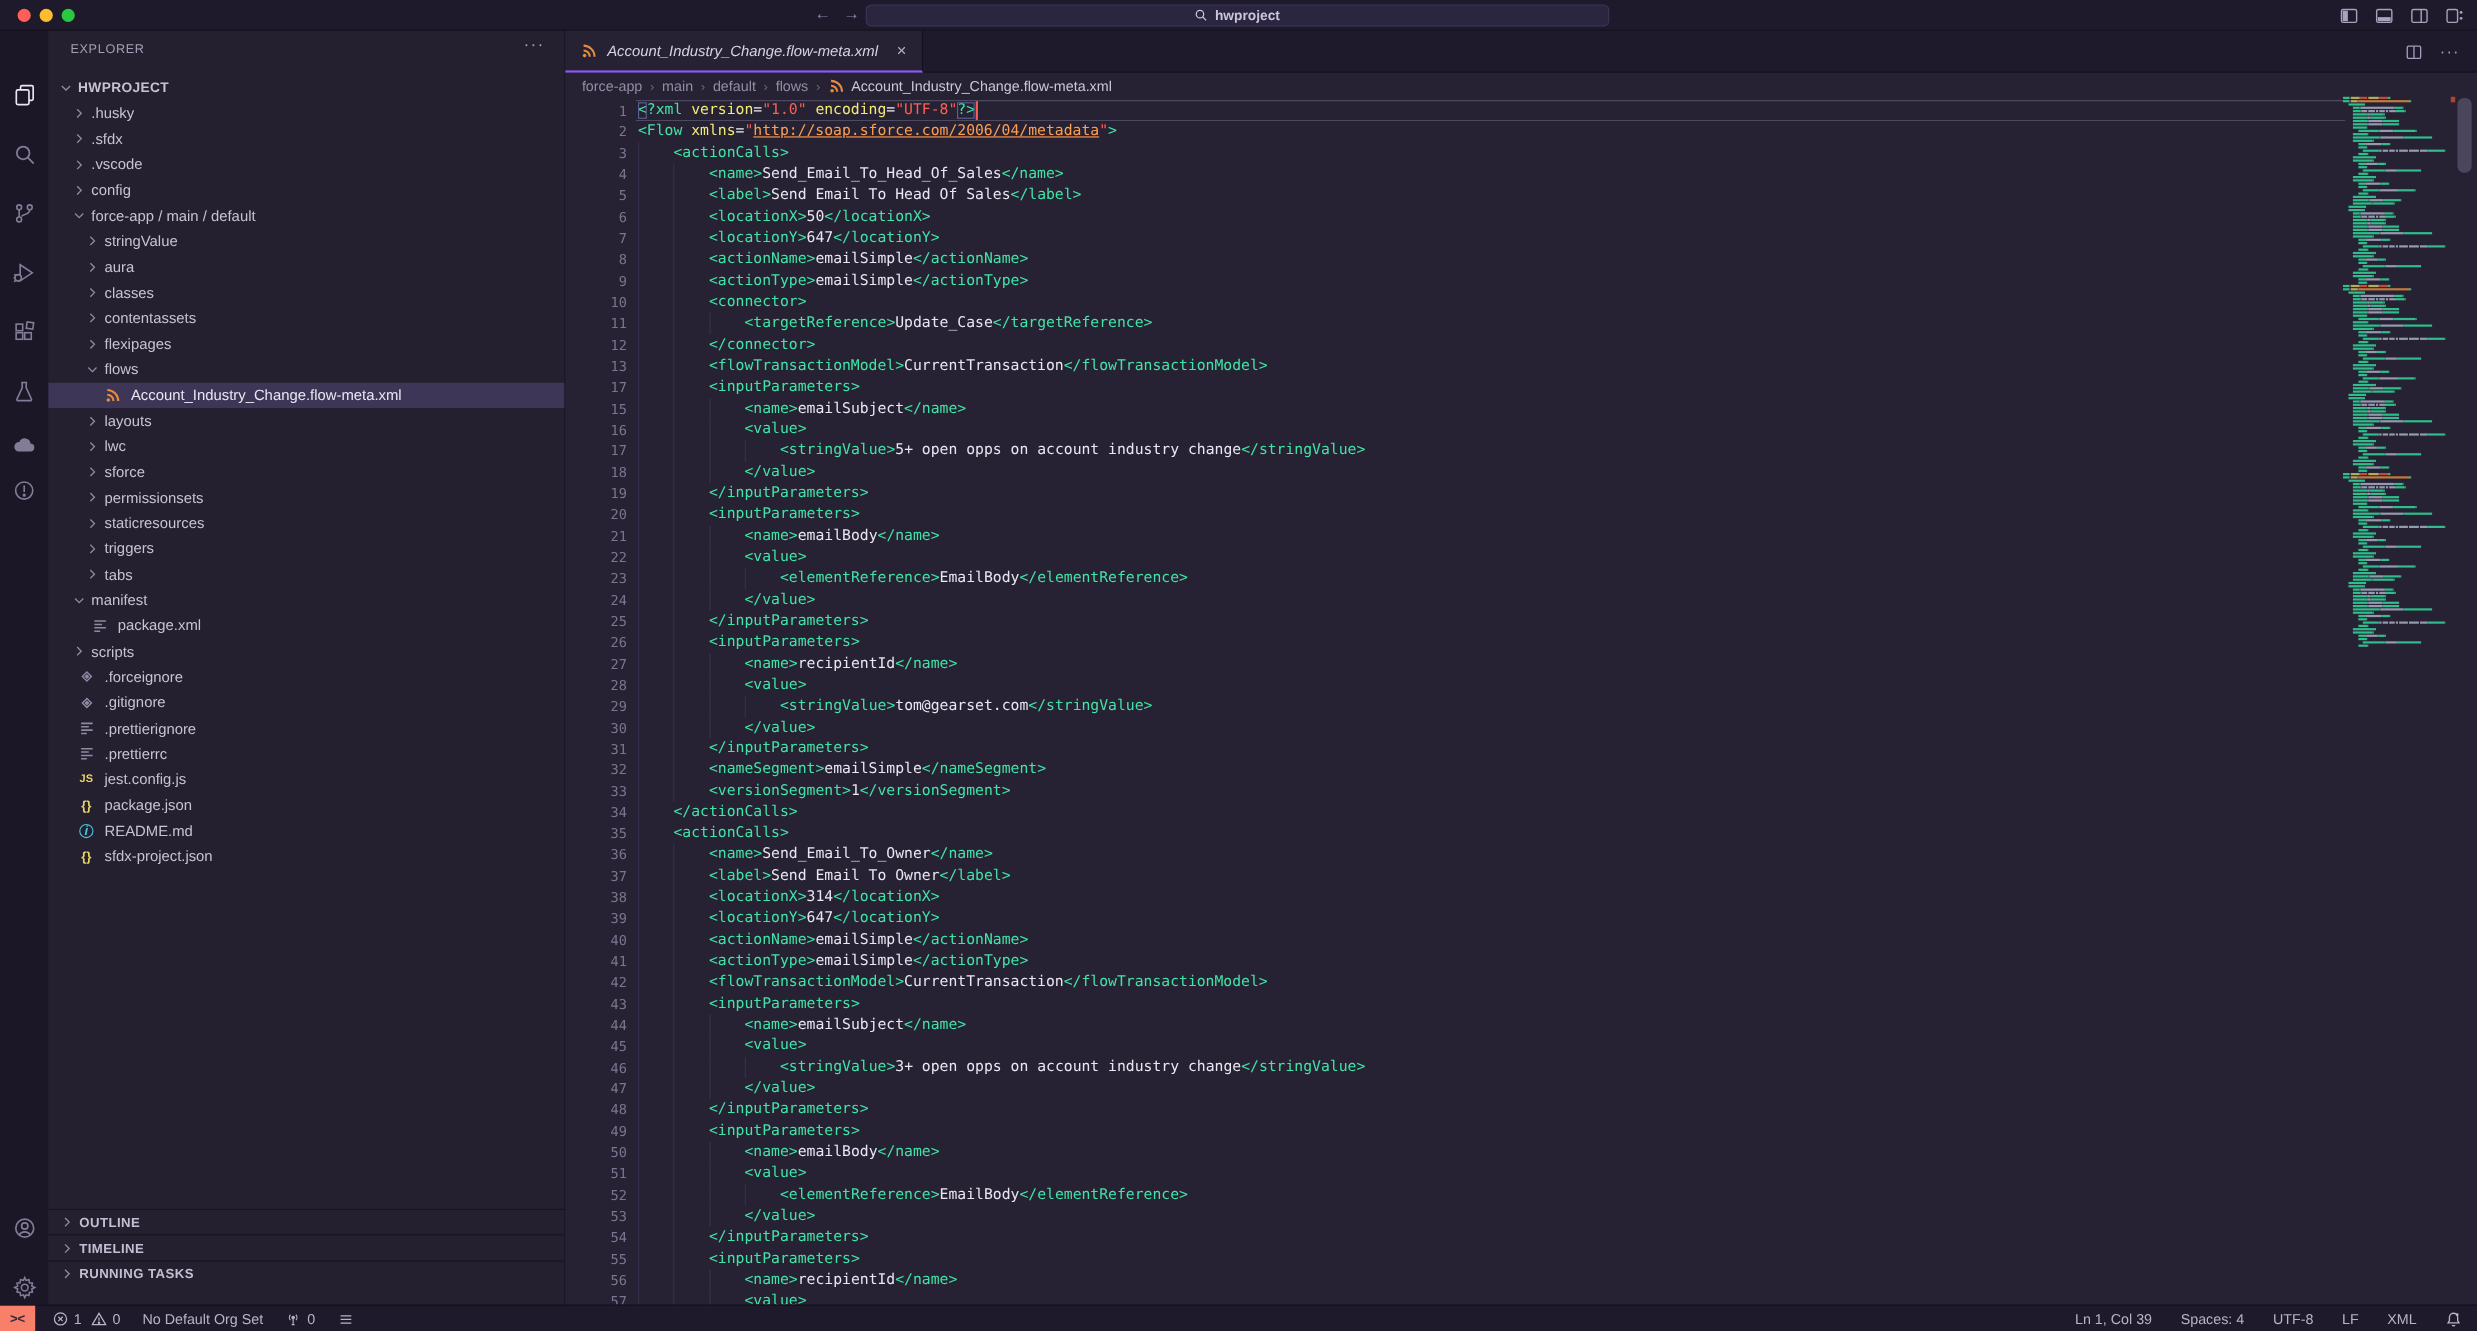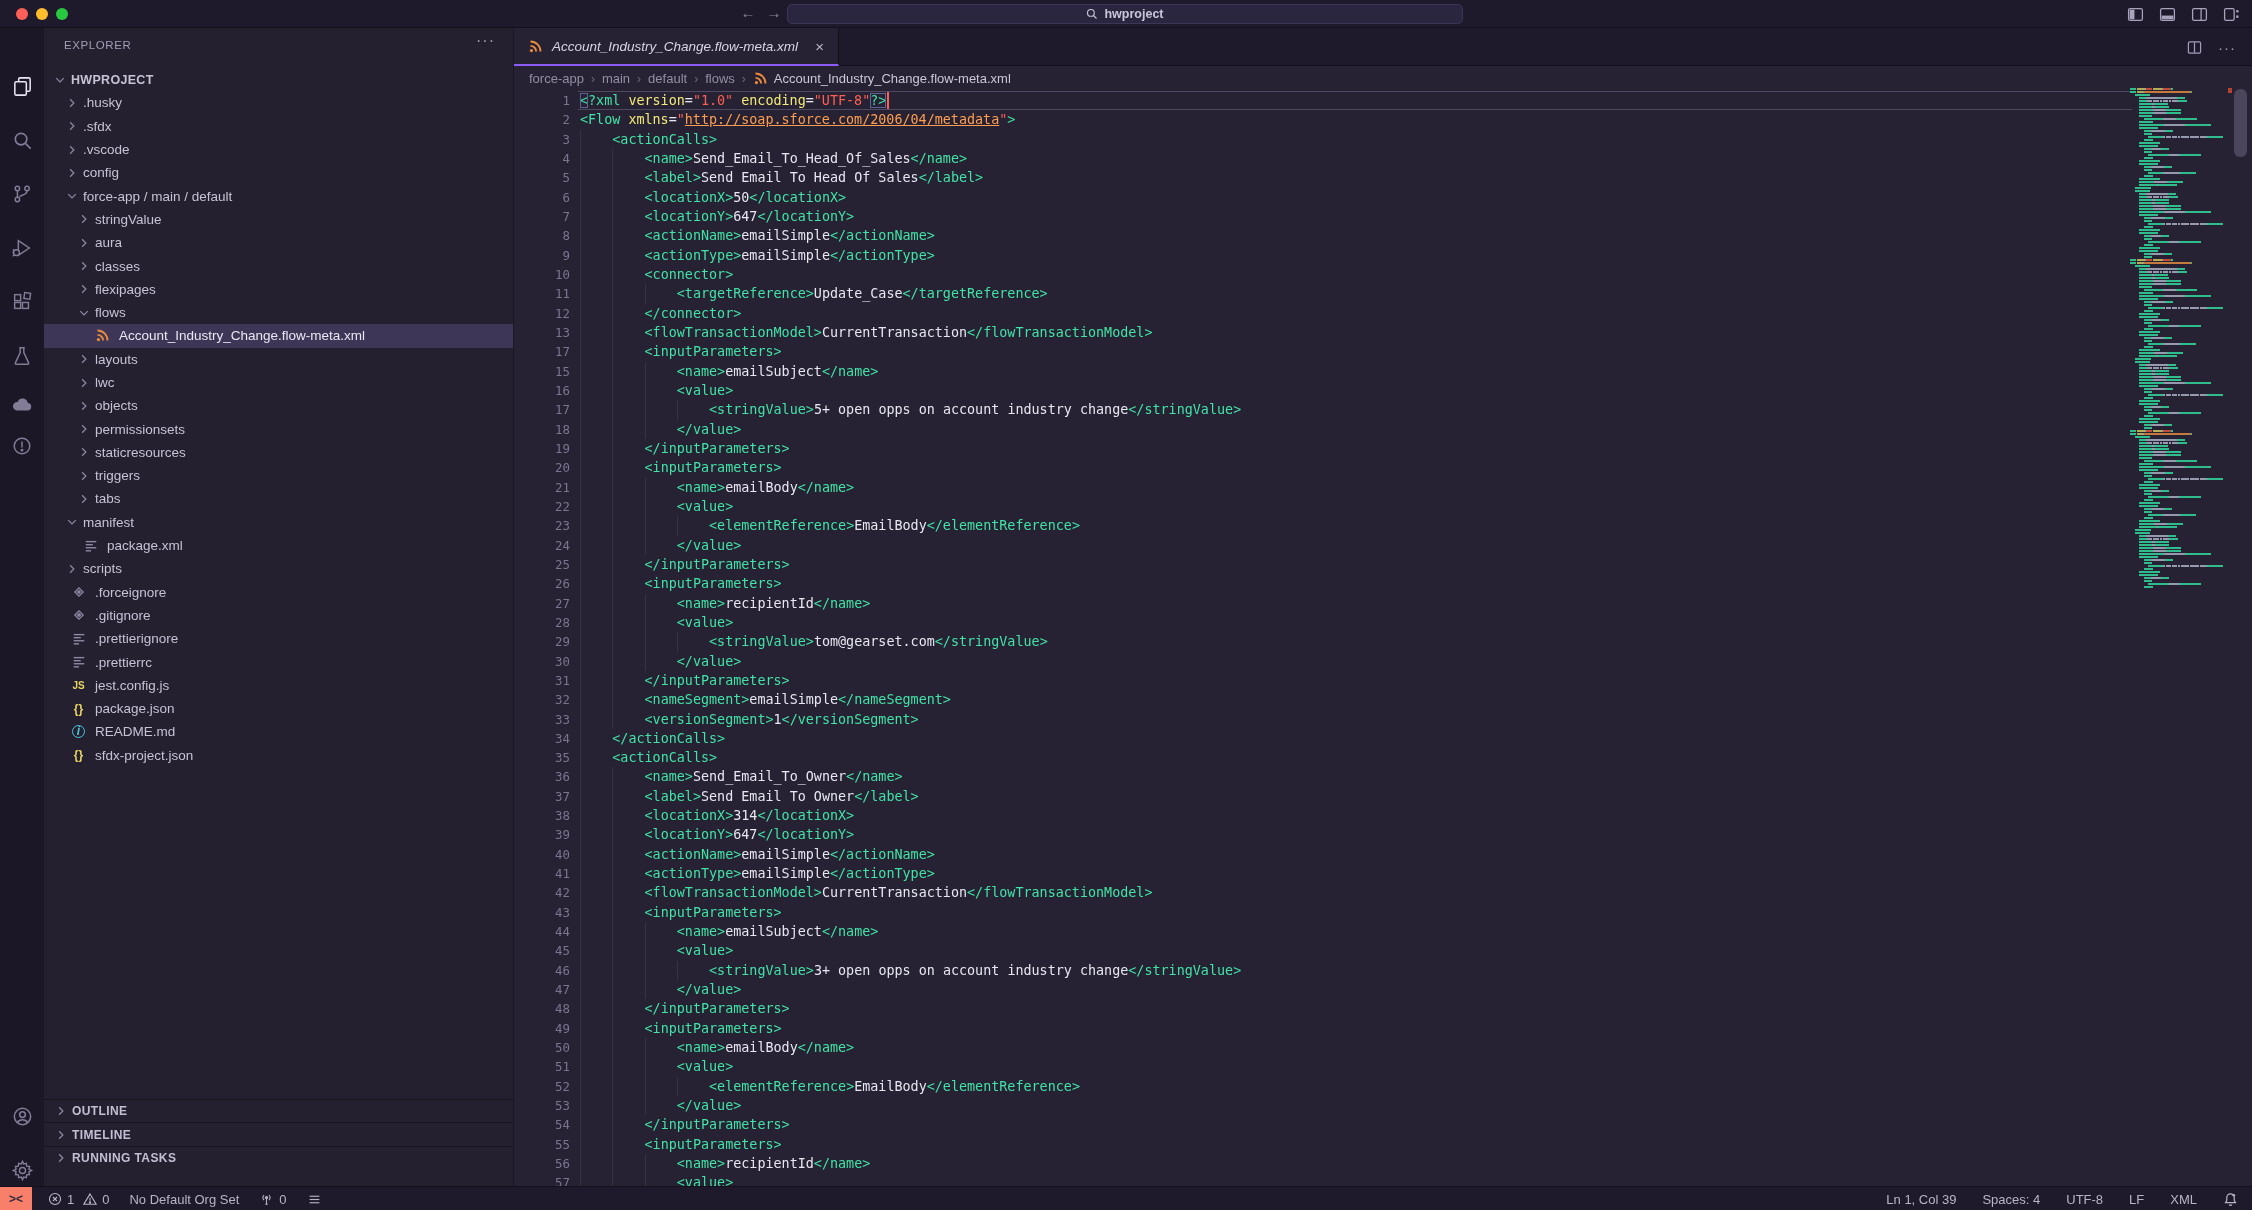--- a/index.html
+++ b/index.html
@@ -284,20 +284,28 @@
             </svg>
           </span>
           <span class="lbl">classes</span>
         </div>
         <div class="trow  " style="padding-left:32px">
           <span class="chev">
             <svg width="12" height="12" viewBox="0 0 16 16" fill="none" stroke="currentColor" stroke-width="1.6">
               <path d="M5.5 3l5 5-5 5"></path>
             </svg>
           </span>
+          <span class="lbl">contentassets</span>
+        </div>
+        <div class="trow  " style="padding-left:32px">
+          <span class="chev">
+            <svg width="12" height="12" viewBox="0 0 16 16" fill="none" stroke="currentColor" stroke-width="1.6">
+              <path d="M5.5 3l5 5-5 5"></path>
+            </svg>
+          </span>
           <span class="lbl">flexipages</span>
         </div>
         <div class="trow  " style="padding-left:32px">
           <span class="chev">
             <svg width="12" height="12" viewBox="0 0 16 16" fill="none" stroke="currentColor" stroke-width="1.6">
               <path d="M3 5.5l5 5 5-5"></path>
             </svg>
           </span>
           <span class="lbl">flows</span>
         </div>
@@ -326,21 +334,21 @@
             </svg>
           </span>
           <span class="lbl">lwc</span>
         </div>
         <div class="trow  " style="padding-left:32px">
           <span class="chev">
             <svg width="12" height="12" viewBox="0 0 16 16" fill="none" stroke="currentColor" stroke-width="1.6">
               <path d="M5.5 3l5 5-5 5"></path>
             </svg>
           </span>
-          <span class="lbl">objects</span>
+          <span class="lbl">sforce</span>
         </div>
         <div class="trow  " style="padding-left:32px">
           <span class="chev">
             <svg width="12" height="12" viewBox="0 0 16 16" fill="none" stroke="currentColor" stroke-width="1.6">
               <path d="M5.5 3l5 5-5 5"></path>
             </svg>
           </span>
           <span class="lbl">permissionsets</span>
         </div>
         <div class="trow  " style="padding-left:32px">

